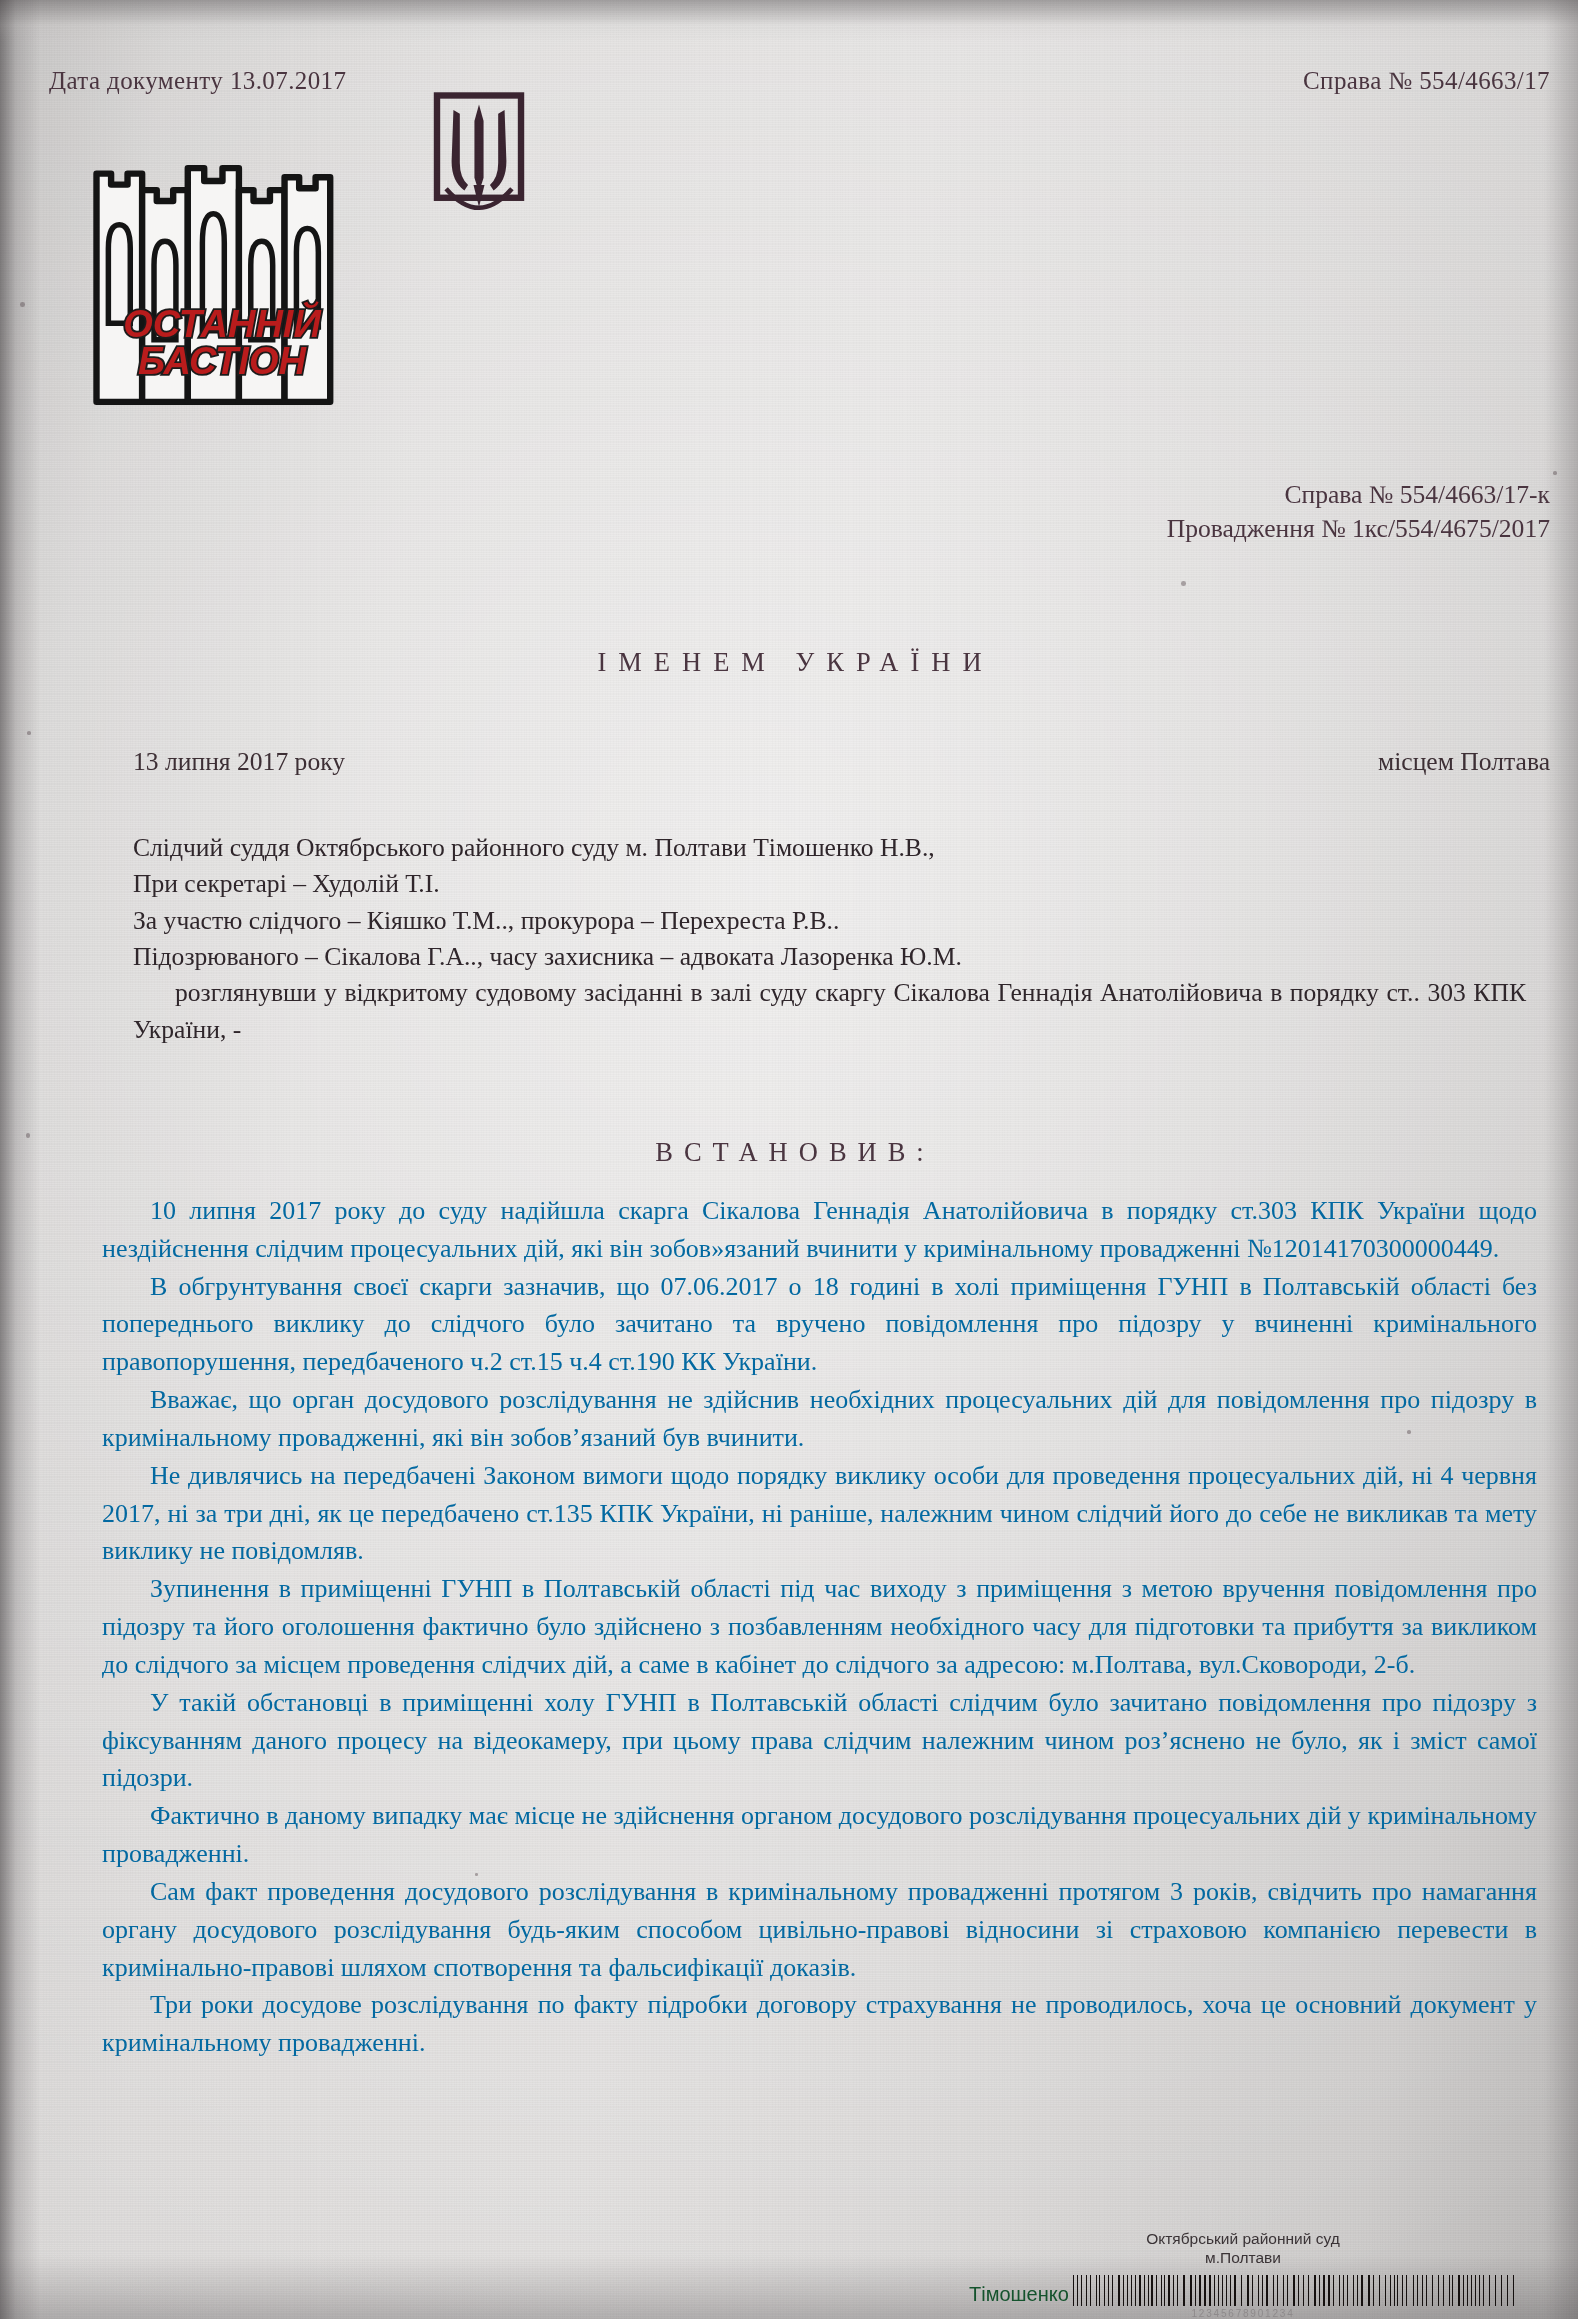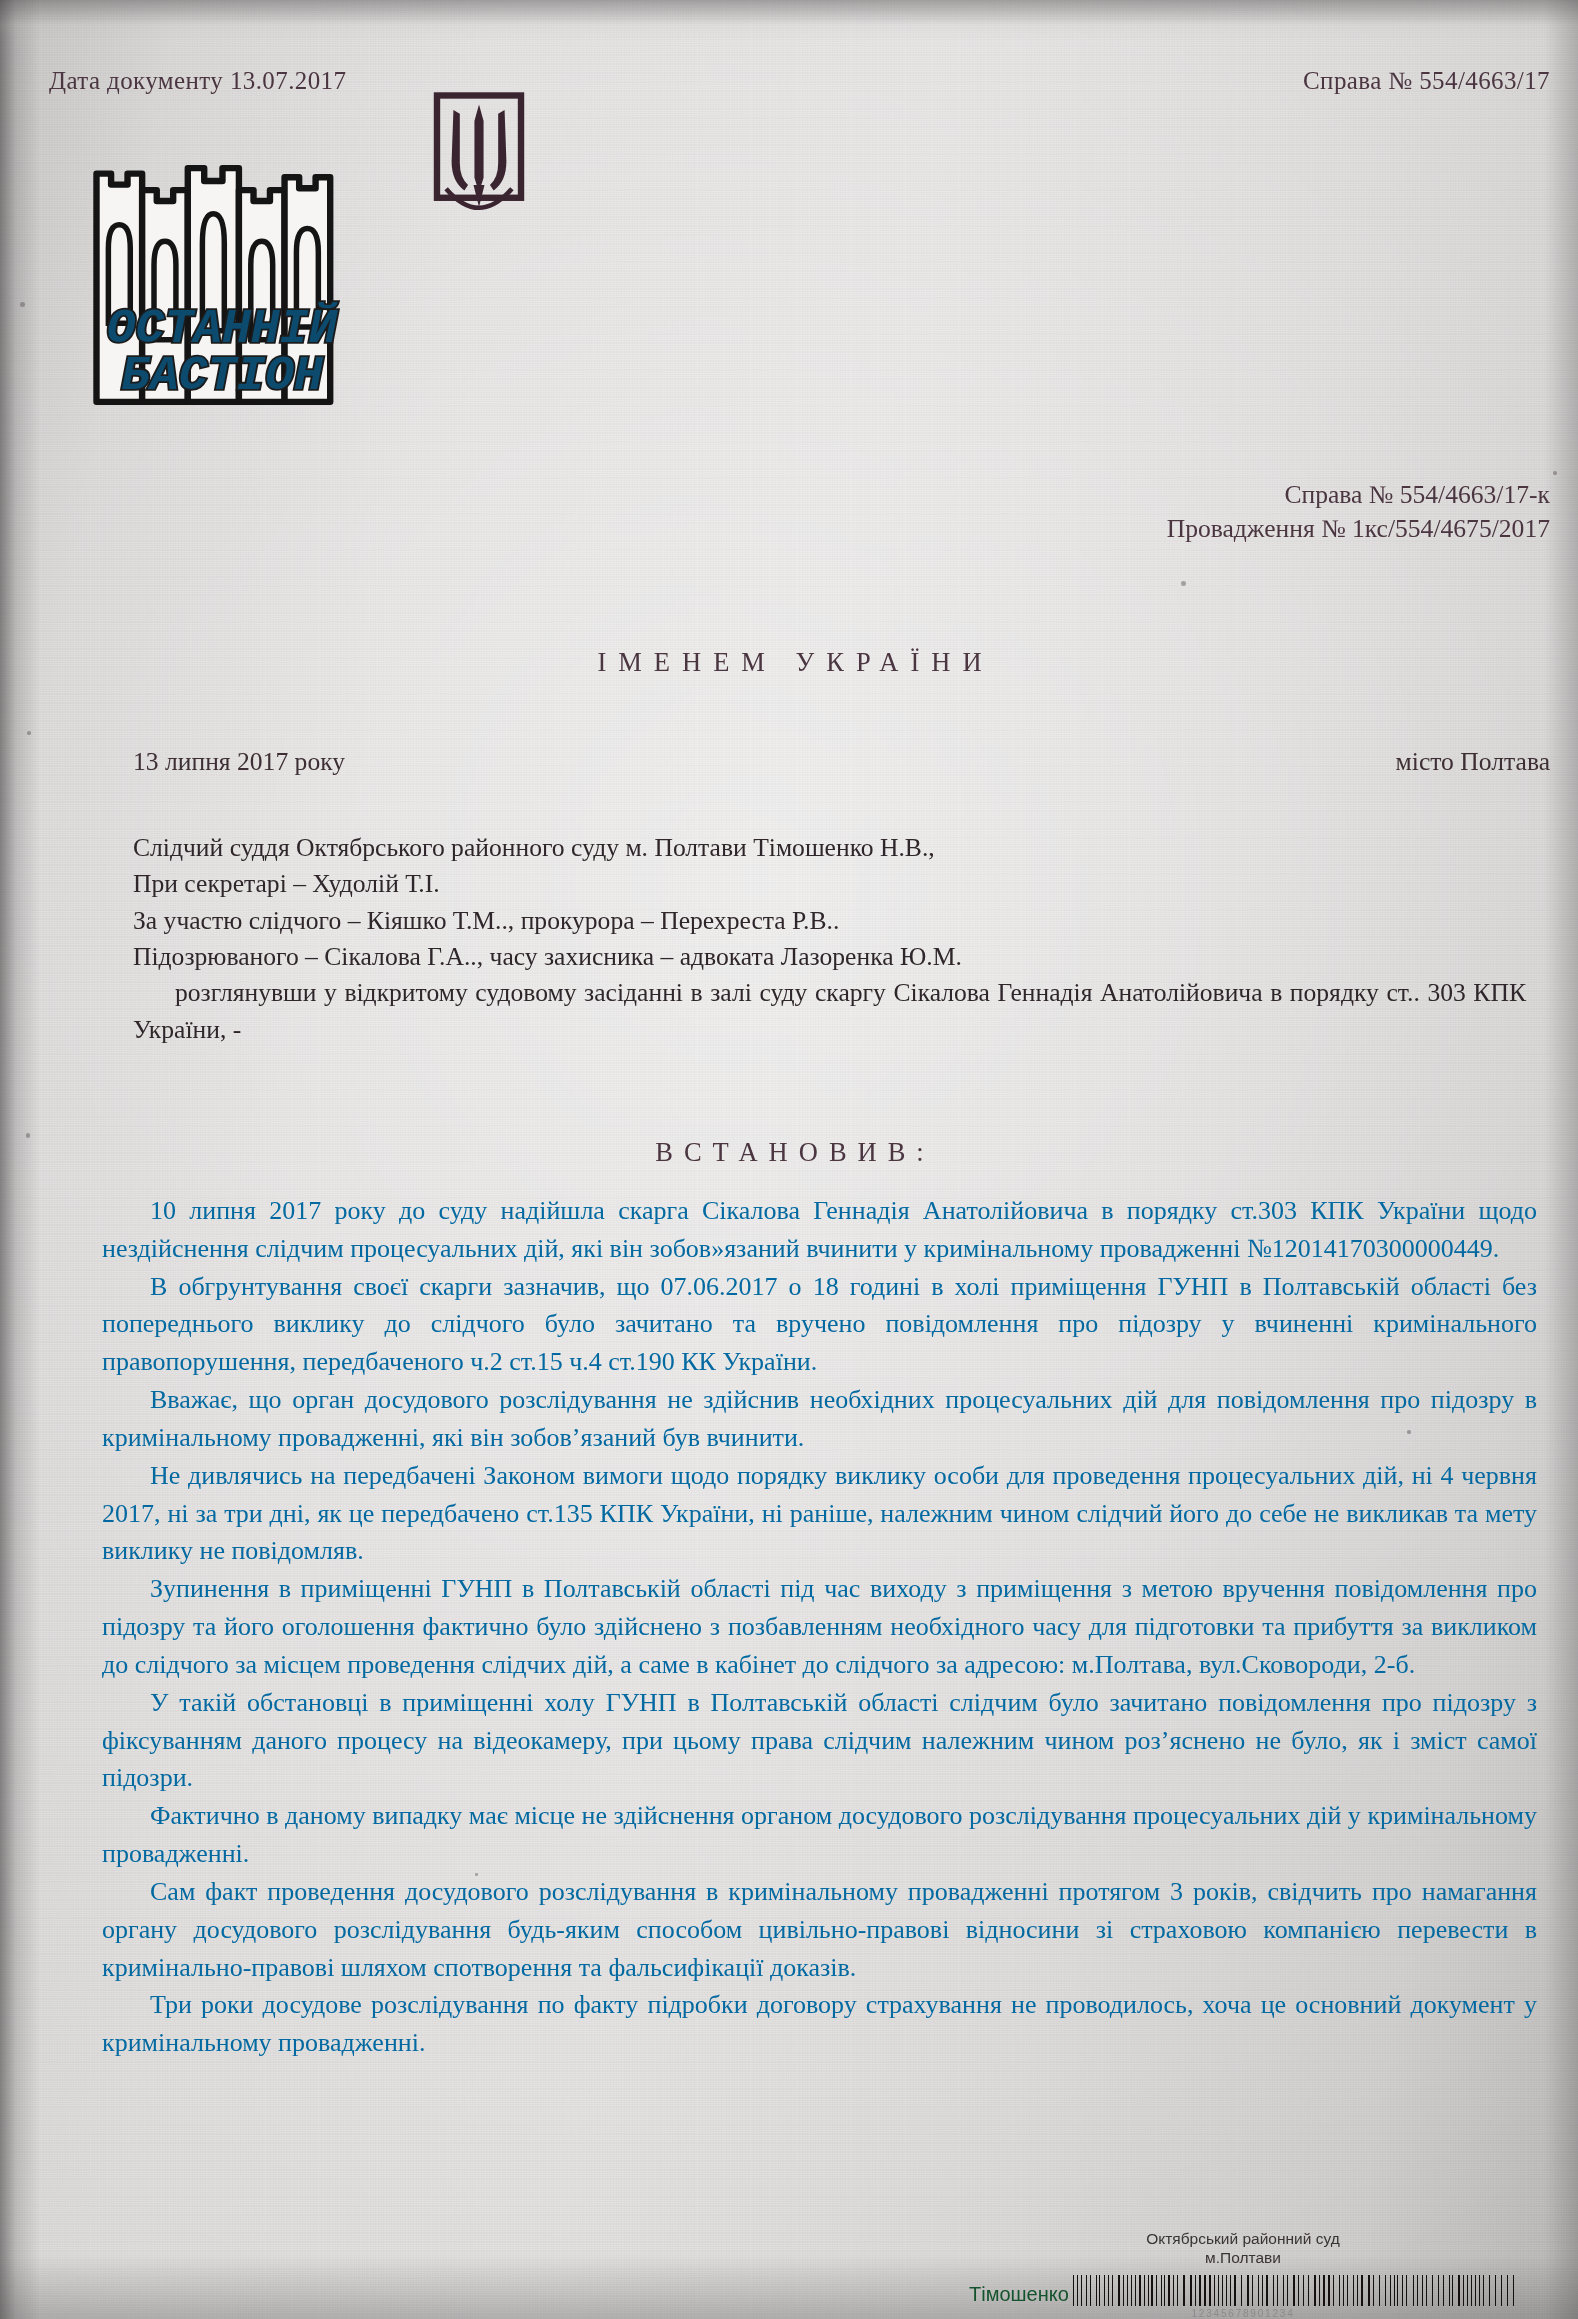--- a/index.html
+++ b/index.html
@@ -58,24 +58,24 @@
 
   
   #trident{position:absolute;left:426px;top:90px;width:106px;height:137px;}
 
   
   #logo{position:absolute;left:80px;top:128px;width:274px;height:283px;}
   #logo svg{display:block;}
   #logo-text{
     position:absolute;left:71px;top:306px;width:302px;
     text-align:center;
-    font-family:Liberation Mono, monospace;
+    font-family:Liberation Sans, sans-serif;
     font-weight:bold;font-style:italic;
-    font-size:48px;line-height:.98;
-    color:#0c4a6e;
+    font-size:38px;line-height:.98;
+    color:#b91c1c;
     -webkit-text-stroke:3.7px #1b1b1b;
     paint-order:stroke fill;
     letter-spacing:0px;
   }
   #logo-text span{display:block;}
 
   
   #case-block{position:absolute;right:29px;top:478px;text-align:right;font-size:25.6px;line-height:1.34;color:#4a3540;}
 
   
@@ -176,21 +176,21 @@
   <div id="case-block">
     <div>Справа № 554/4663/17-к</div>
     <div>Провадження № 1кс/554/4675/2017</div>
   </div>
 
   <div id="title">
     <div class="t2">ІМЕНЕМ УКРАЇНИ</div>
   </div>
 
   <div id="daterow">
-    <span class="city">місто Полтава</span>
+    <span class="city">місцем Полтава</span>
     <span>13 липня 2017 року</span>
   </div>
 
   <div id="participants">
     <div>Слідчий суддя Октябрського районного суду м. Полтави Тімошенко Н.В.,</div>
     <div>При секретарі – Худолій Т.І.</div>
     <div>За участю слідчого – Кіяшко Т.М.., прокурора – Перехреста Р.В..</div>
     <div>Підозрюваного – Сікалова Г.А.., часу захисника – адвоката Лазоренка Ю.М.</div>
     <div class="p-indent">розглянувши у відкритому судовому засіданні в залі суду скаргу Сікалова Геннадія Анатолійовича в порядку ст.. 303 КПК України, -</div>
   </div>

